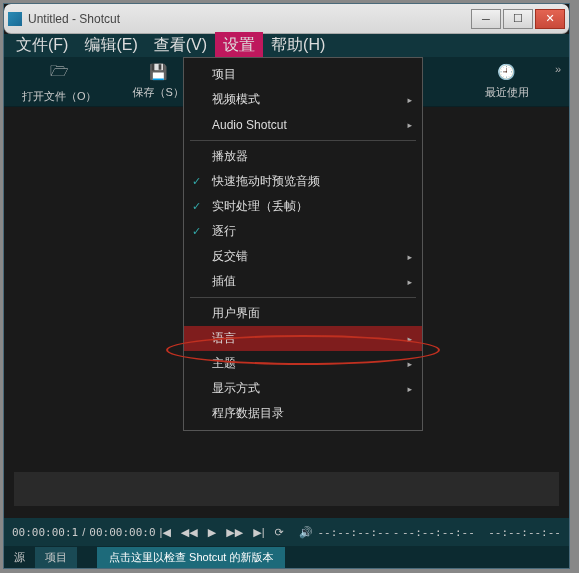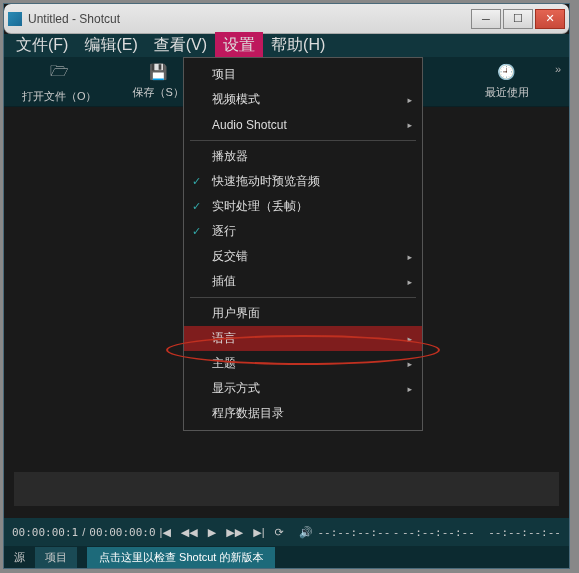--- a/index.html
+++ b/index.html
@@ -29,21 +29,21 @@
 .content { position: absolute; top: 103px; left: 0; right: 0; bottom: 56px; background: #1a1a1a; }
 .content-inner { position: absolute; left: 10px; right: 10px; bottom: 6px; height: 34px; background: #2a2a2a; }
 .transport { position: absolute; bottom: 22px; left: 0; right: 0; height: 28px; background: #11363d; display: flex; align-items: center; padding: 0 8px; color: #ccc; font-size: 11px; gap: 4px; }
 .tc { font-family: monospace; font-size: 11px; }
 .play-controls { display: flex; gap: 10px; align-items: center; }
 .pc-btn { cursor: pointer; font-size: 11px; }
 .vol { margin-left: 6px; }
 .statusbar { position: absolute; bottom: 0; left: 0; right: 0; height: 22px; background: #0c2a30; display: flex; align-items: center; font-size: 11px; color: #ccc; }
 .status-tab { padding: 3px 10px; cursor: pointer; }
 .status-tab.active { background: #1a4a55; }
-.status-update { background: #1d6a7a; padding: 3px 12px; margin-left: 10px; cursor: pointer; color: #fff; }
+.status-update { background: #1d6a7a; padding: 3px 12px; margin-left: 20px; cursor: pointer; color: #fff; }
 .partial-label { position: absolute; right: 125px; top: 75px; color: #ccc; font-size: 11px; }
 </style>
 </head>
 <body>
 
 <div class="window">
 
   <div class="titlebar">
     <div class="titlebar-icon"></div>
     <div class="titlebar-text">Untitled - Shotcut</div>

